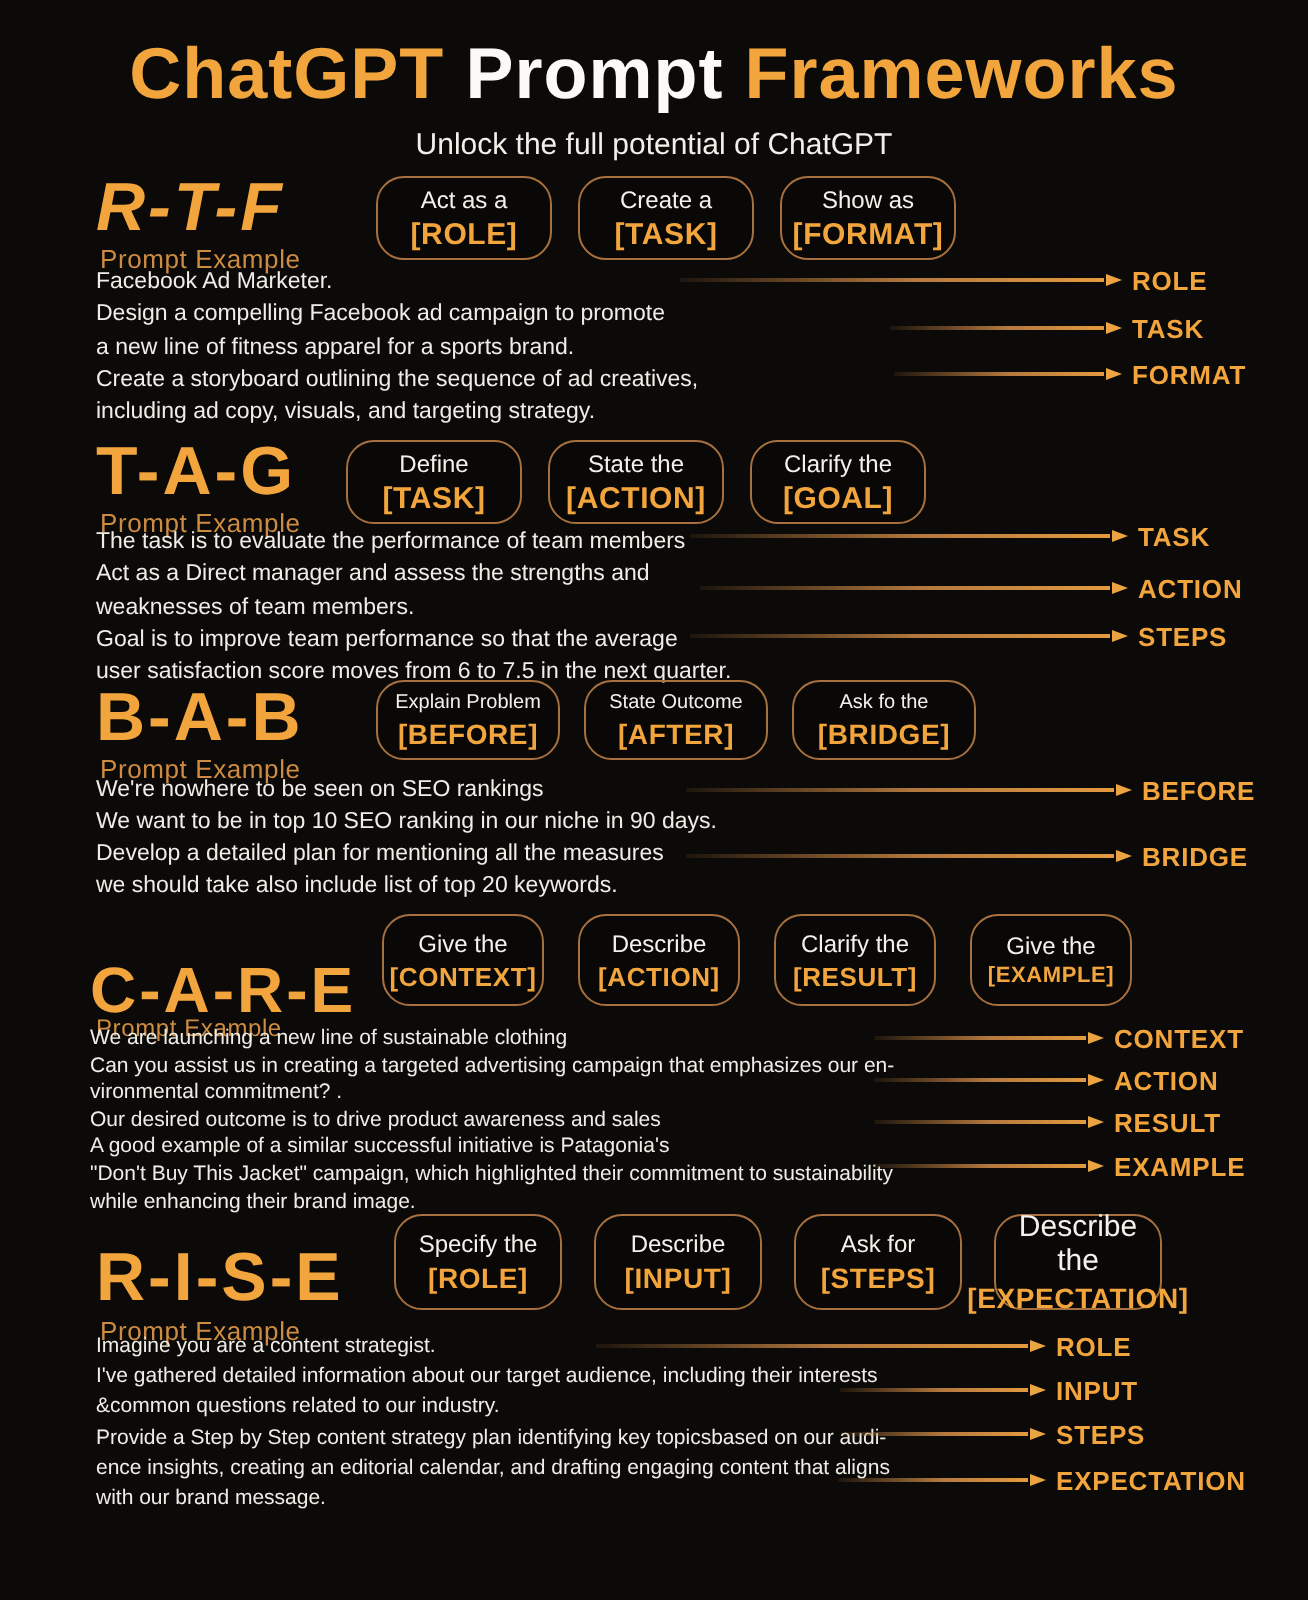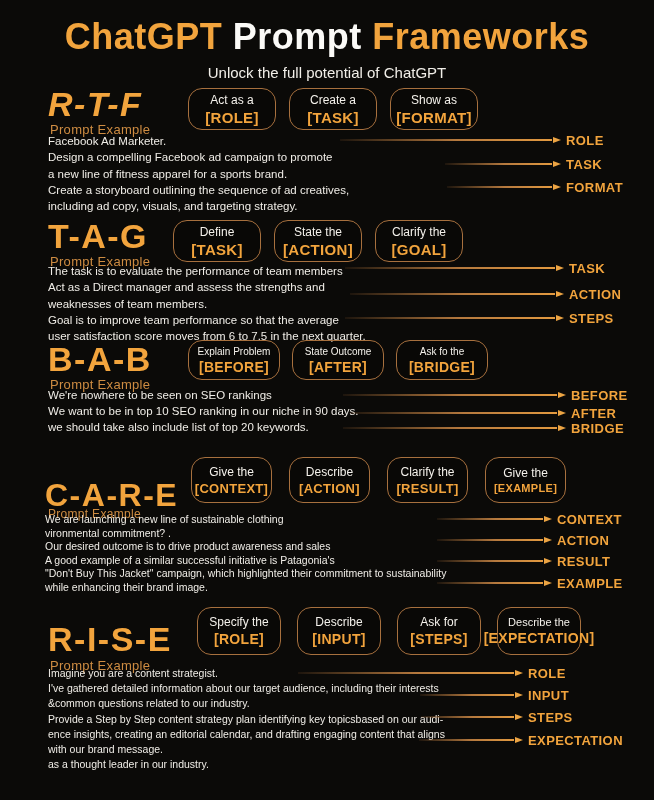--- a/index.html
+++ b/index.html
@@ -40,21 +40,21 @@
   .s-rtf .l2,.s-tag .l2{font-size:15px;}
   .s-bab .l1{font-size:10px;margin-bottom:2px;}
   .s-bab .l2{font-size:14px;}
   
   .s-care .fbox{width:81px;height:46px;margin-right:17px;}
   .s-rise .fbox{width:84px;height:48px;margin-right:16px;}
   .s-care .l1,.s-rise .l1{font-size:12px;margin-bottom:2px;}
   .s-care .l2{font-size:13px;}
   .s-care .fbox:nth-child(4) .l2{font-size:11px;}
   .s-rise .l2{font-size:14px;}
-  .s-rise .fbox:nth-child(4) .l1{font-size:11px;text-align:center;}
+  .s-rise .fbox:nth-child(4) .l1{font-size:15px;text-align:center;}
   .s-rise .fbox:nth-child(4) .l2{font-size:14px;}
   .s-care .acro{font-size:32px;}
 
   .s-rtf .prompt,.s-tag .prompt{font-size:11.5px;line-height:16.3px;}
   .s-bab .prompt{font-size:11.5px;line-height:16px;}
   .s-care .prompt{font-size:10.5px;line-height:13.6px;}
   .s-rise .prompt{font-size:10.5px;line-height:15.2px;}
 </style>
 </head>
 <body>
@@ -165,31 +165,27 @@
         <div class="l2">[AFTER]</div>
       </div>
       <div class="fbox">
         <div class="l1">Ask fo the</div>
         <div class="l2">[BRIDGE]</div>
       </div>
     </div>
     <div class="prompt" style="left:48px;top:50px;">
       <div>We're nowhere to be seen on SEO rankings</div>
       <div>We want to be in top 10 SEO ranking in our niche in 90 days.</div>
+      <div>Develop a detailed plan for mentioning all the measures</div>
       <div>we should take also include list of top 20 keywords.</div>
     </div>
     <div class="arrow" style="left:343px;top:51px;">
       <span class="aline" style="width:214px;"></span>
       <span class="ahead"></span>
       <span class="albl">BEFORE</span>
-    </div>
-    <div class="arrow" style="left:350px;top:69px;">
-      <span class="aline" style="width:207px;"></span>
-      <span class="ahead"></span>
-      <span class="albl">AFTER</span>
     </div>
     <div class="arrow" style="left:343px;top:84px;">
       <span class="aline" style="width:214px;"></span>
       <span class="ahead"></span>
       <span class="albl">BRIDGE</span>
     </div>
   </div>
 
   <div class="sec s-care" style="top:455px;height:145px;">
     <div class="acro" style="left:45px;top:24px;">C-A-R-E</div>
@@ -207,20 +203,21 @@
         <div class="l1">Clarify the</div>
         <div class="l2">[RESULT]</div>
       </div>
       <div class="fbox">
         <div class="l1">Give the</div>
         <div class="l2">[EXAMPLE]</div>
       </div>
     </div>
     <div class="prompt" style="left:45px;top:58px;">
       <div>We are launching a new line of sustainable clothing</div>
+      <div>Can you assist us in creating a targeted advertising campaign that emphasizes our en-</div>
       <div>vironmental commitment? .</div>
       <div>Our desired outcome is to drive product awareness and sales</div>
       <div>A good example of a similar successful initiative is Patagonia's</div>
       <div>"Don't Buy This Jacket" campaign, which highlighted their commitment to sustainability</div>
       <div>while enhancing their brand image.</div>
     </div>
     <div class="arrow" style="left:437px;top:57px;">
       <span class="aline" style="width:106px;"></span>
       <span class="ahead"></span>
       <span class="albl">CONTEXT</span>
@@ -263,21 +260,20 @@
         <div class="l2">[EXPECTATION]</div>
       </div>
     </div>
     <div class="prompt" style="left:48px;top:66px;">
       <div>Imagine you are a content strategist.</div>
       <div>I've gathered detailed information about our target audience, including their interests</div>
       <div>&amp;common questions related to our industry.</div>
       <div>Provide a Step by Step content strategy plan identifying key topicsbased on our audi-</div>
       <div>ence insights, creating an editorial calendar, and drafting engaging content that aligns</div>
       <div>with our brand message.</div>
-      <div>as a thought leader in our industry.</div>
     </div>
     <div class="arrow" style="left:298px;top:66px;">
       <span class="aline" style="width:216px;"></span>
       <span class="ahead"></span>
       <span class="albl">ROLE</span>
     </div>
     <div class="arrow" style="left:420px;top:88px;">
       <span class="aline" style="width:94px;"></span>
       <span class="ahead"></span>
       <span class="albl">INPUT</span>

